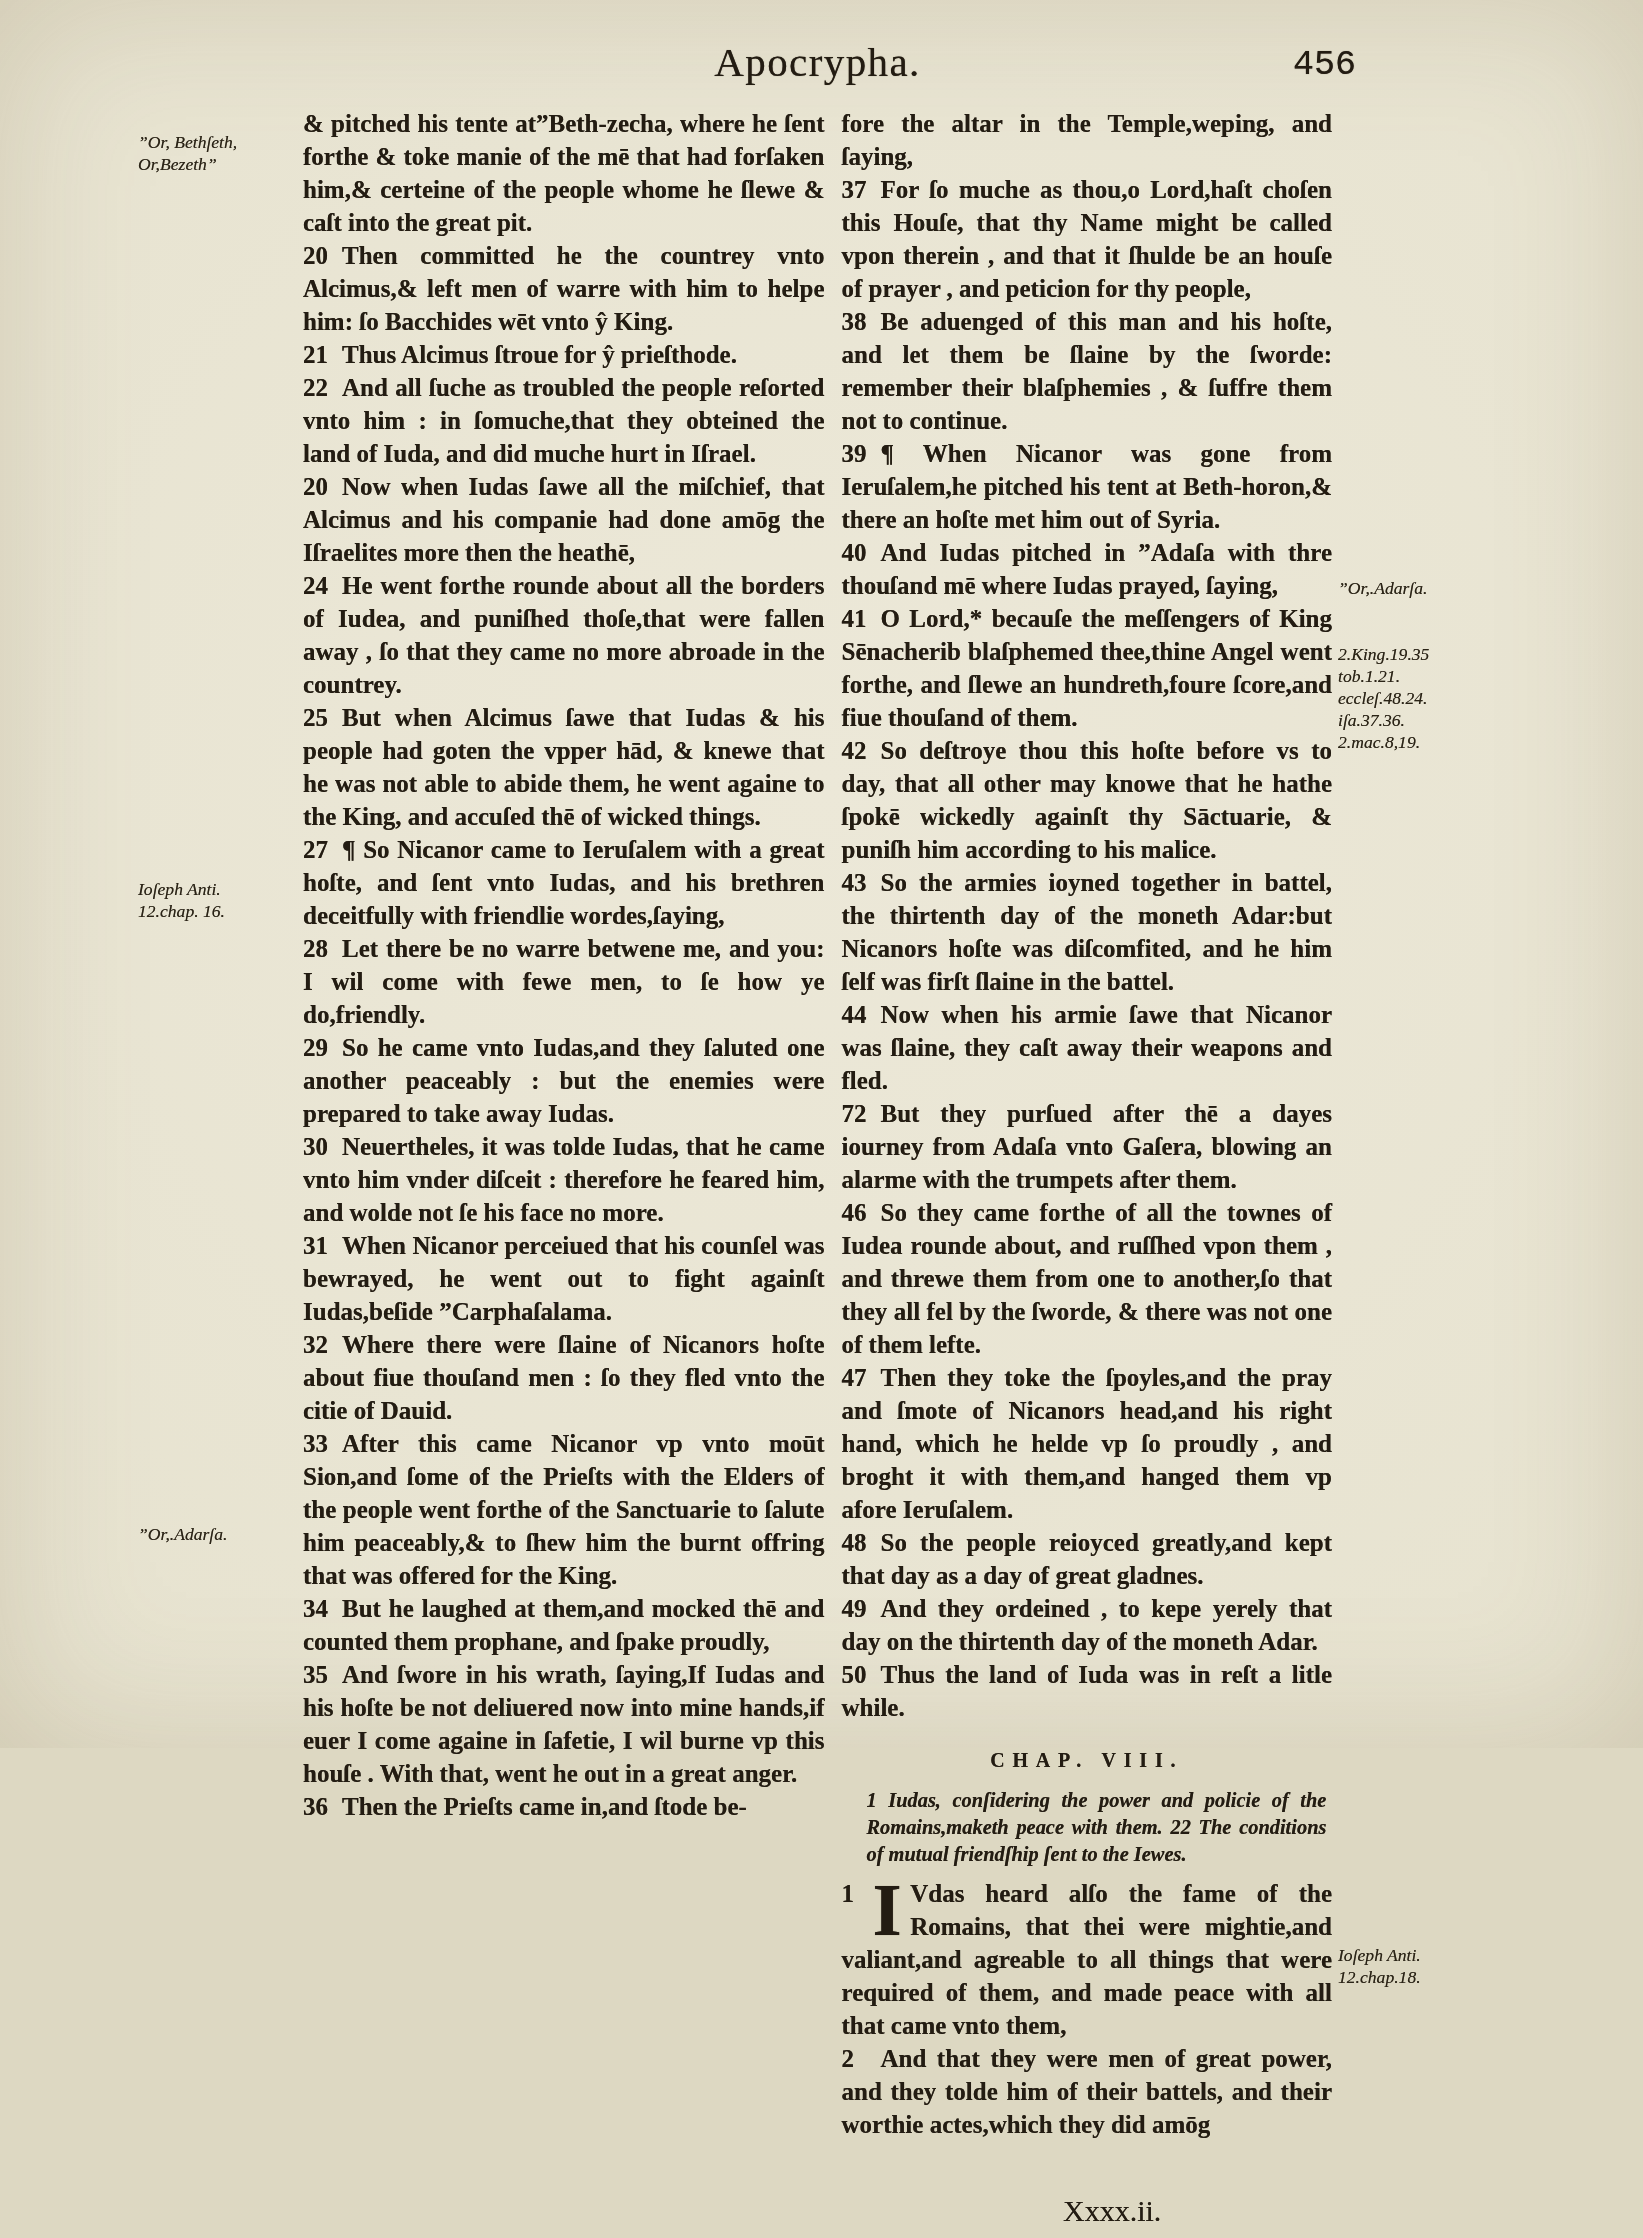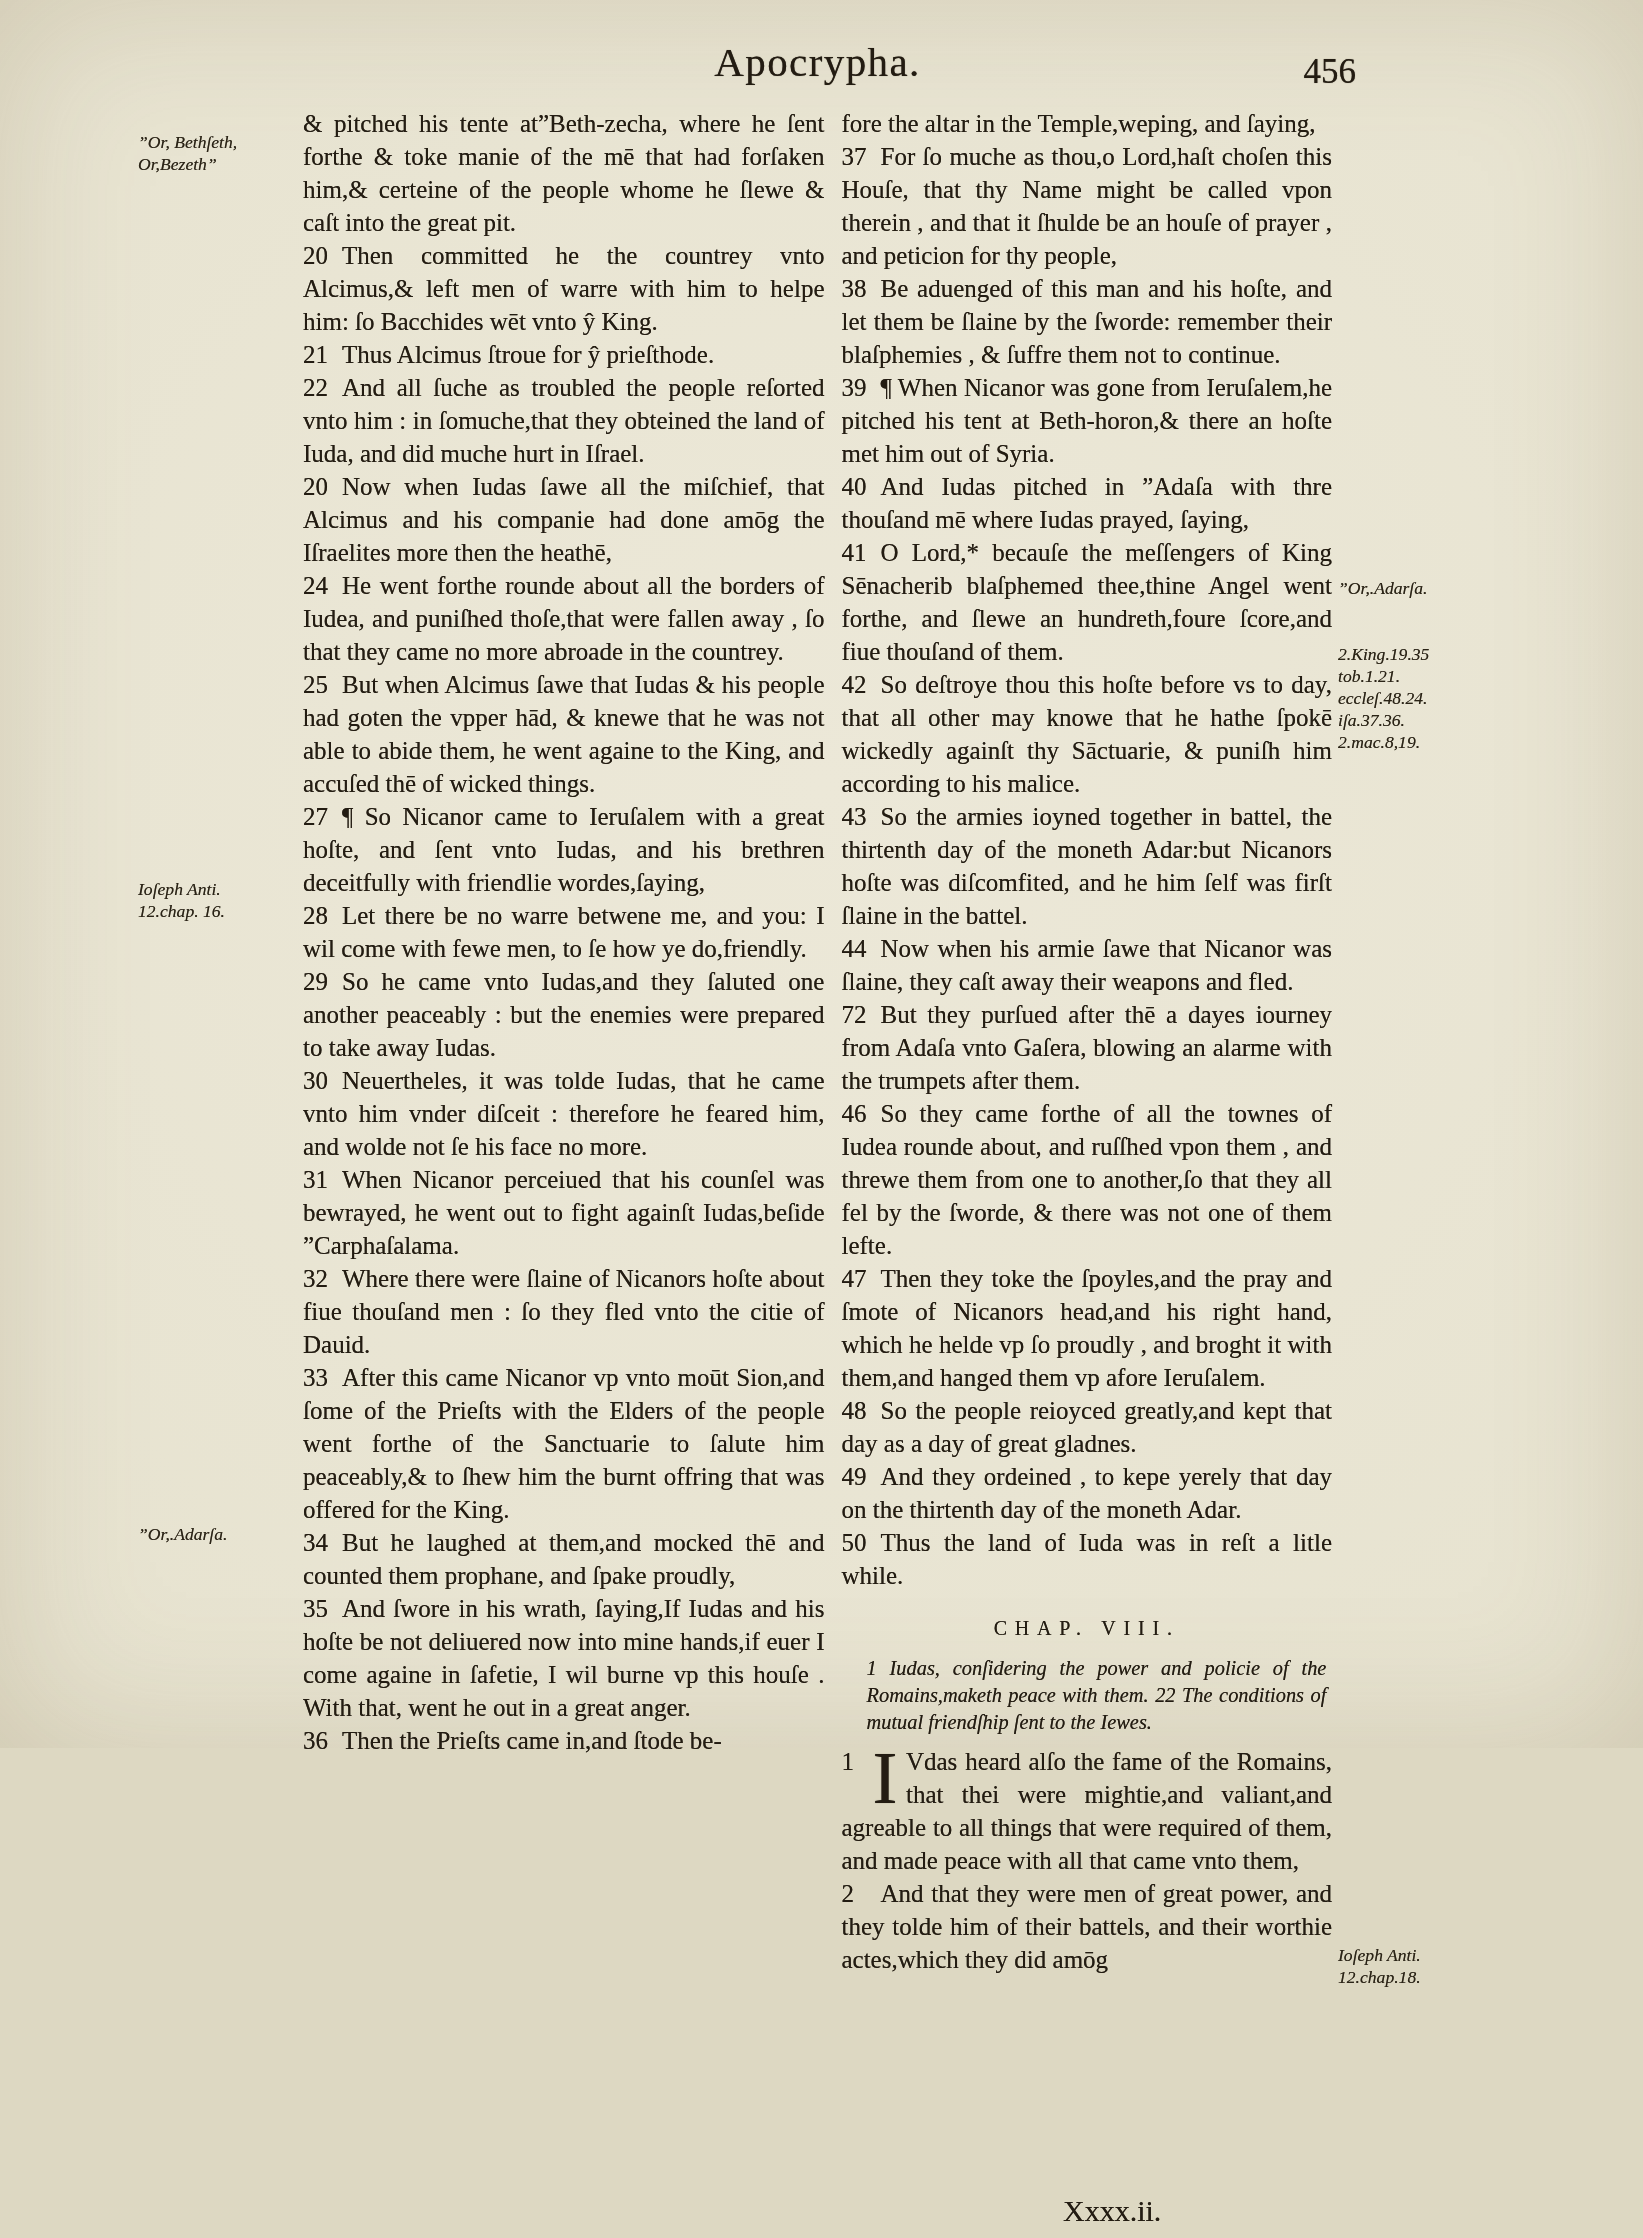--- a/index.html
+++ b/index.html
@@ -21,32 +21,34 @@
   }
   .running-head {
     position: absolute; top: 38px; left: 303px; width: 1029px;
     text-align: center;
   }
   .head-title {
     font-size: 41px; letter-spacing: 1.4px;
     text-shadow: 0 0 0.7px rgba(35,28,18,0.8);
   }
   .page-number {
-    position: absolute; right: -24px; top: 14px;
+    position: absolute; right: -24px; top: 7px;
     font-size: 35px;
     text-shadow: 0 0 0.7px rgba(35,28,18,0.8);
+    font-family: Liberation Mono, monospace;
   }
   .text-area {
     position: absolute; top: 107px; left: 303px; width: 1029px;
     display: flex; gap: 17px;
   }
   .column {
     font-size: 25px; line-height: 33px;
     text-align: justify;
     text-shadow: 0 0 0.5px rgba(35,28,18,0.75);
+    font-weight: bold;
   }
   .column.left  { width: 522px; }
   .column.right { width: 491px; }
   p.verse { margin: 0; }
   .vnum { display: inline-block; min-width: 39px; }
   p.verse.has-initial { position: relative; }
   p.verse.has-initial .vnum {
     position: absolute; left: 0; top: 0; min-width: 0;
   }
   .initial {

